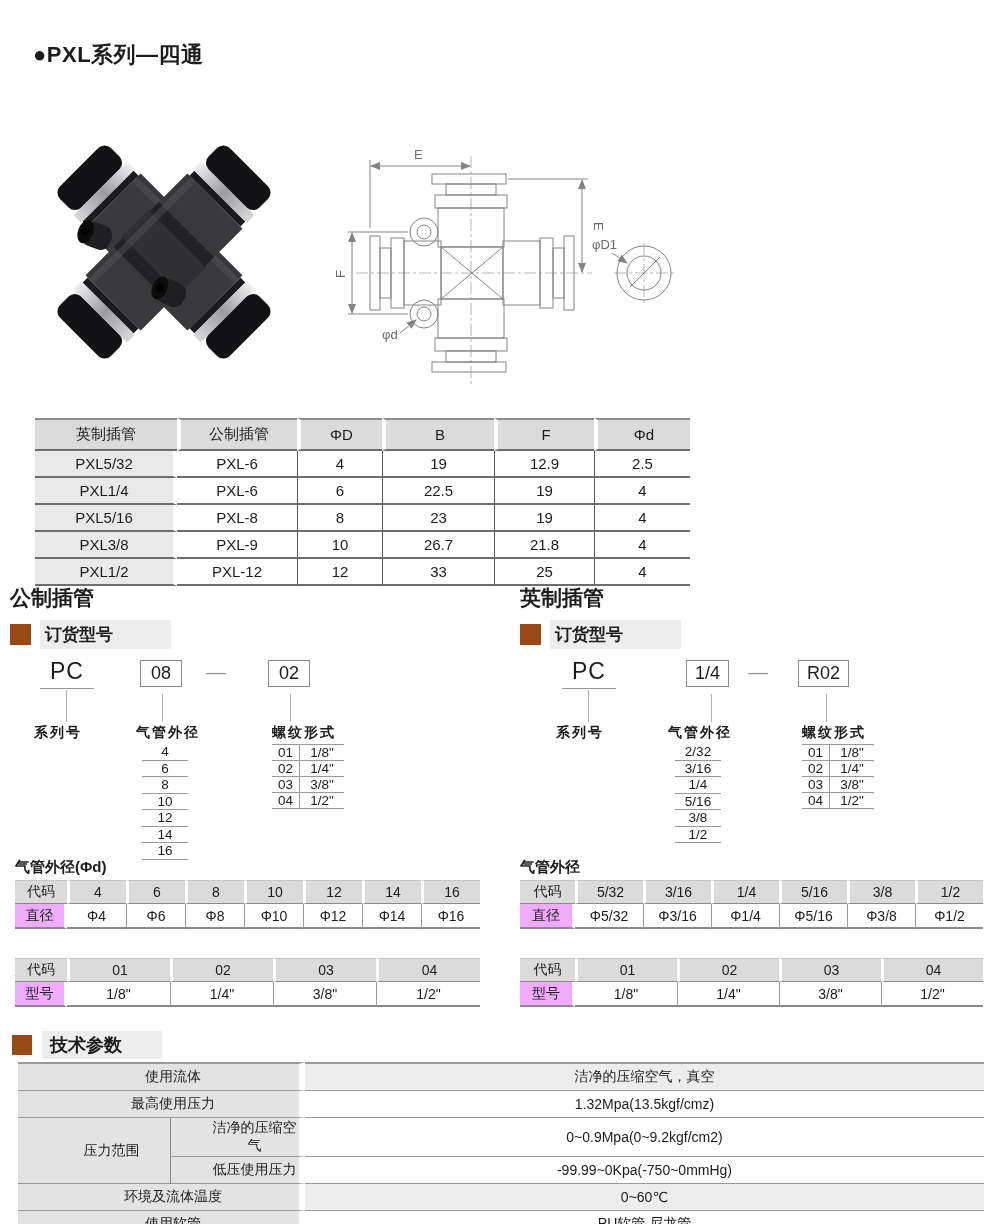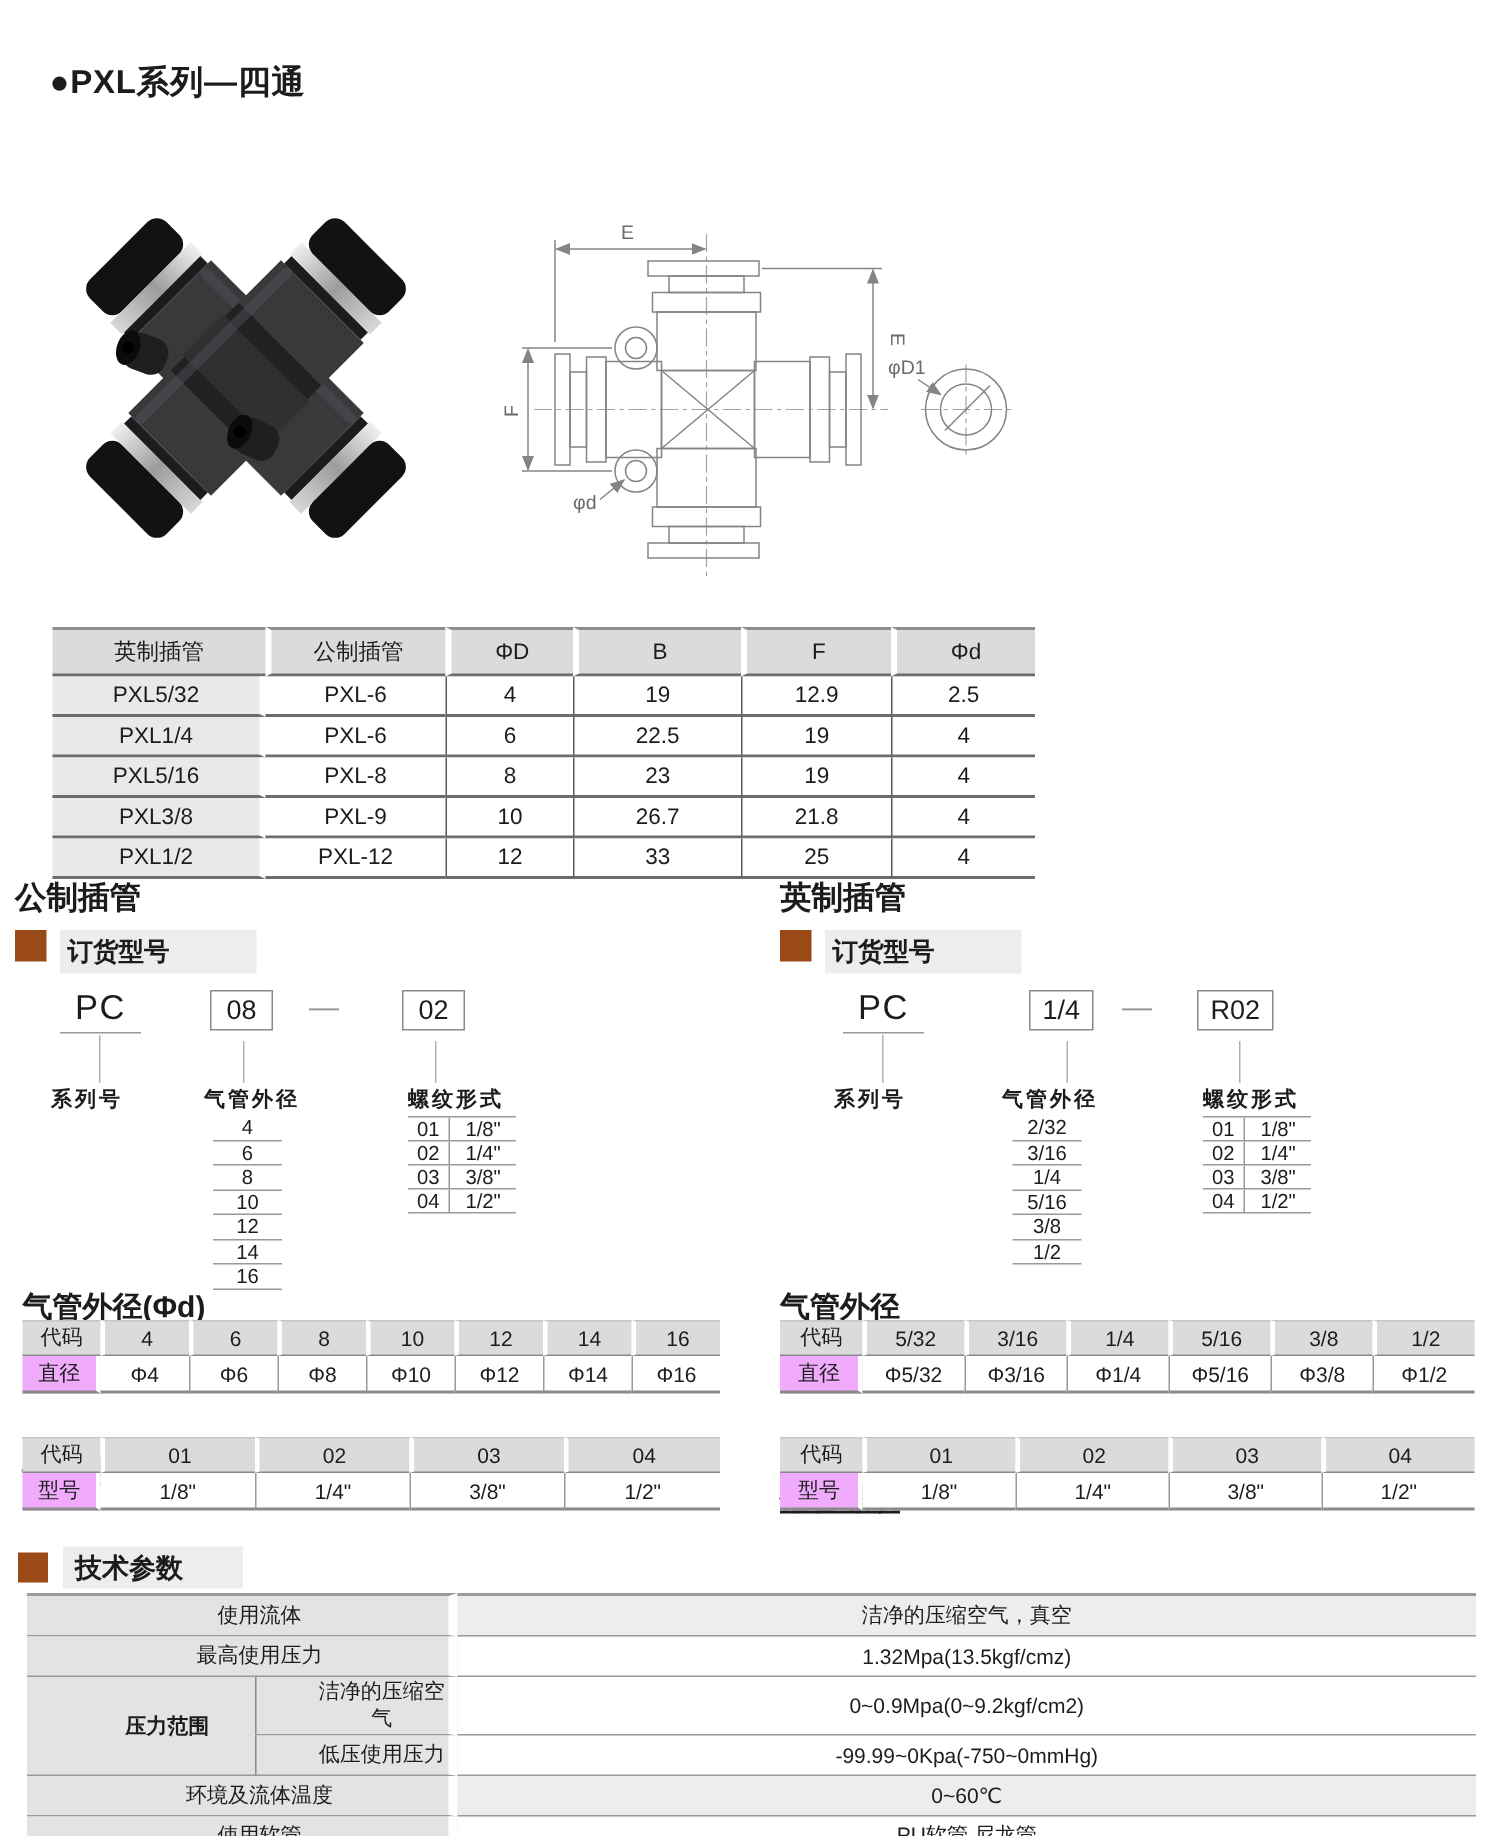--- a/index.html
+++ b/index.html
@@ -19,54 +19,54 @@
   .dim-table th{background:#dbdbdb;font-weight:400;height:27px;text-align:center;
                 border-top:2px solid #8d8d8d;border-bottom:2px solid #6d6d6d;border-left:4px solid #fff;}
   .dim-table th:first-child{border-left:none;}
   .dim-table td{height:23px;text-align:center;border-bottom:2px solid #6d6d6d;background:#fff;}
   .dim-table td.c1{background:#e9e9e9;border-right:4px solid #fff;}
   .dim-table td.vl{border-left:1px solid #5a5a5a;}
 
   
   .sec{position:absolute;width:500px;height:432px;}
   .sec-title{position:absolute;left:0;top:0;font-size:21px;font-weight:700;}
-  .order-hdr{position:absolute;left:0;top:36px;display:flex;align-items:flex-start;}
+  .order-hdr{position:absolute;left:0;top:36px;display:flex;align-items:center;}
   .sq{width:21px;height:21px;background:#9a4a17;margin-right:9px;flex:none;}
   .order-hdr .txt{font-size:17px;font-weight:700;background:#ededed;padding:3px 58px 3px 5px;white-space:nowrap;}
   .code-series{position:absolute;font-size:23px;letter-spacing:1px;border-bottom:1px solid #999;padding:0 10px 3px;}
   .code-box{position:absolute;font-size:18px;border:1.5px solid #8a8a8a;padding:2px 8px;text-align:center;min-width:24px;}
   .code-dash{position:absolute;font-size:20px;color:#999;}
   .vline{position:absolute;width:1px;background:#b0b0b0;}
   .tree-lbl{position:absolute;font-size:14px;font-weight:700;letter-spacing:2px;white-space:nowrap;}
   .od-list{position:absolute;text-align:center;font-size:13.5px;}
   .od-list div{min-width:38px;border-bottom:1px solid #9a9a9a;padding:1px 4px;height:13.5px;line-height:13.5px;}
   .mini{position:absolute;border-collapse:collapse;font-size:13.5px;}
   .mini td{border-bottom:1px solid #9a9a9a;height:15px;padding:0 6px;text-align:center;}
   .mini td+td{border-left:1px solid #9a9a9a;min-width:32px;}
   .mini tr:first-child td{border-top:1px solid #9a9a9a;}
 
   
-  .spec-title{position:absolute;font-size:20px;font-weight:700;}
+  .spec-title{position:absolute;font-size:15px;font-weight:700;}
   .spec{position:absolute;border-collapse:separate;border-spacing:0;table-layout:fixed;font-size:14px;}
   .spec tr.h td{background:#dbdbdb;height:20px;border-left:3px solid #fff;border-top:1px solid #c6c6c6;
                 border-bottom:1px solid #8a8a8a;text-align:center;}
   .spec tr.h td:first-child{border-left:none;}
   .spec tr.d td{height:21px;text-align:center;border-bottom:2px solid #8a8a8a;border-left:1px solid #9a9a9a;background:#fff;}
   .spec tr.d td:first-child{background:#f0abfc;border-left:none;border-right:3px solid #fff;}
   .spec tr.d td:nth-child(2){border-left:none;}
 
   
   .tech-hdr{position:absolute;left:12px;top:1031px;display:flex;align-items:center;}
   .tech-hdr .sq{width:20px;height:20px;margin-right:10px;}
   .tech-hdr .txt{font-size:18px;font-weight:700;background:#ededed;padding:2px 40px 2px 8px;white-space:nowrap;}
   .param{position:absolute;left:18px;top:1062px;border-collapse:separate;border-spacing:0;table-layout:fixed;font-size:14px;}
   .param td{height:24px;border-bottom:1px solid #9a9a9a;text-align:center;}
   .param tr.first td{border-top:2px solid #9a9a9a;}
   .param .lab{background:#e3e3e3;padding-left:30px;border-right:6px solid #fff;}
-  .param .lab1{background:#e3e3e3;padding-left:36px;font-weight:bold;}
+  .param .lab1{background:#e3e3e3;padding-left:36px;}
   .param .lab2{background:#e3e3e3;border-left:1px solid #8a8a8a;padding-left:40px;border-right:6px solid #fff;}
   .param .val{text-align:center;}
   .param tr.tint .val{background:#ededed;}
 </style>
 </head>
 <body>
 
 <div class="page">
 
   <div class="page-title">●PXL系列—四通</div>

